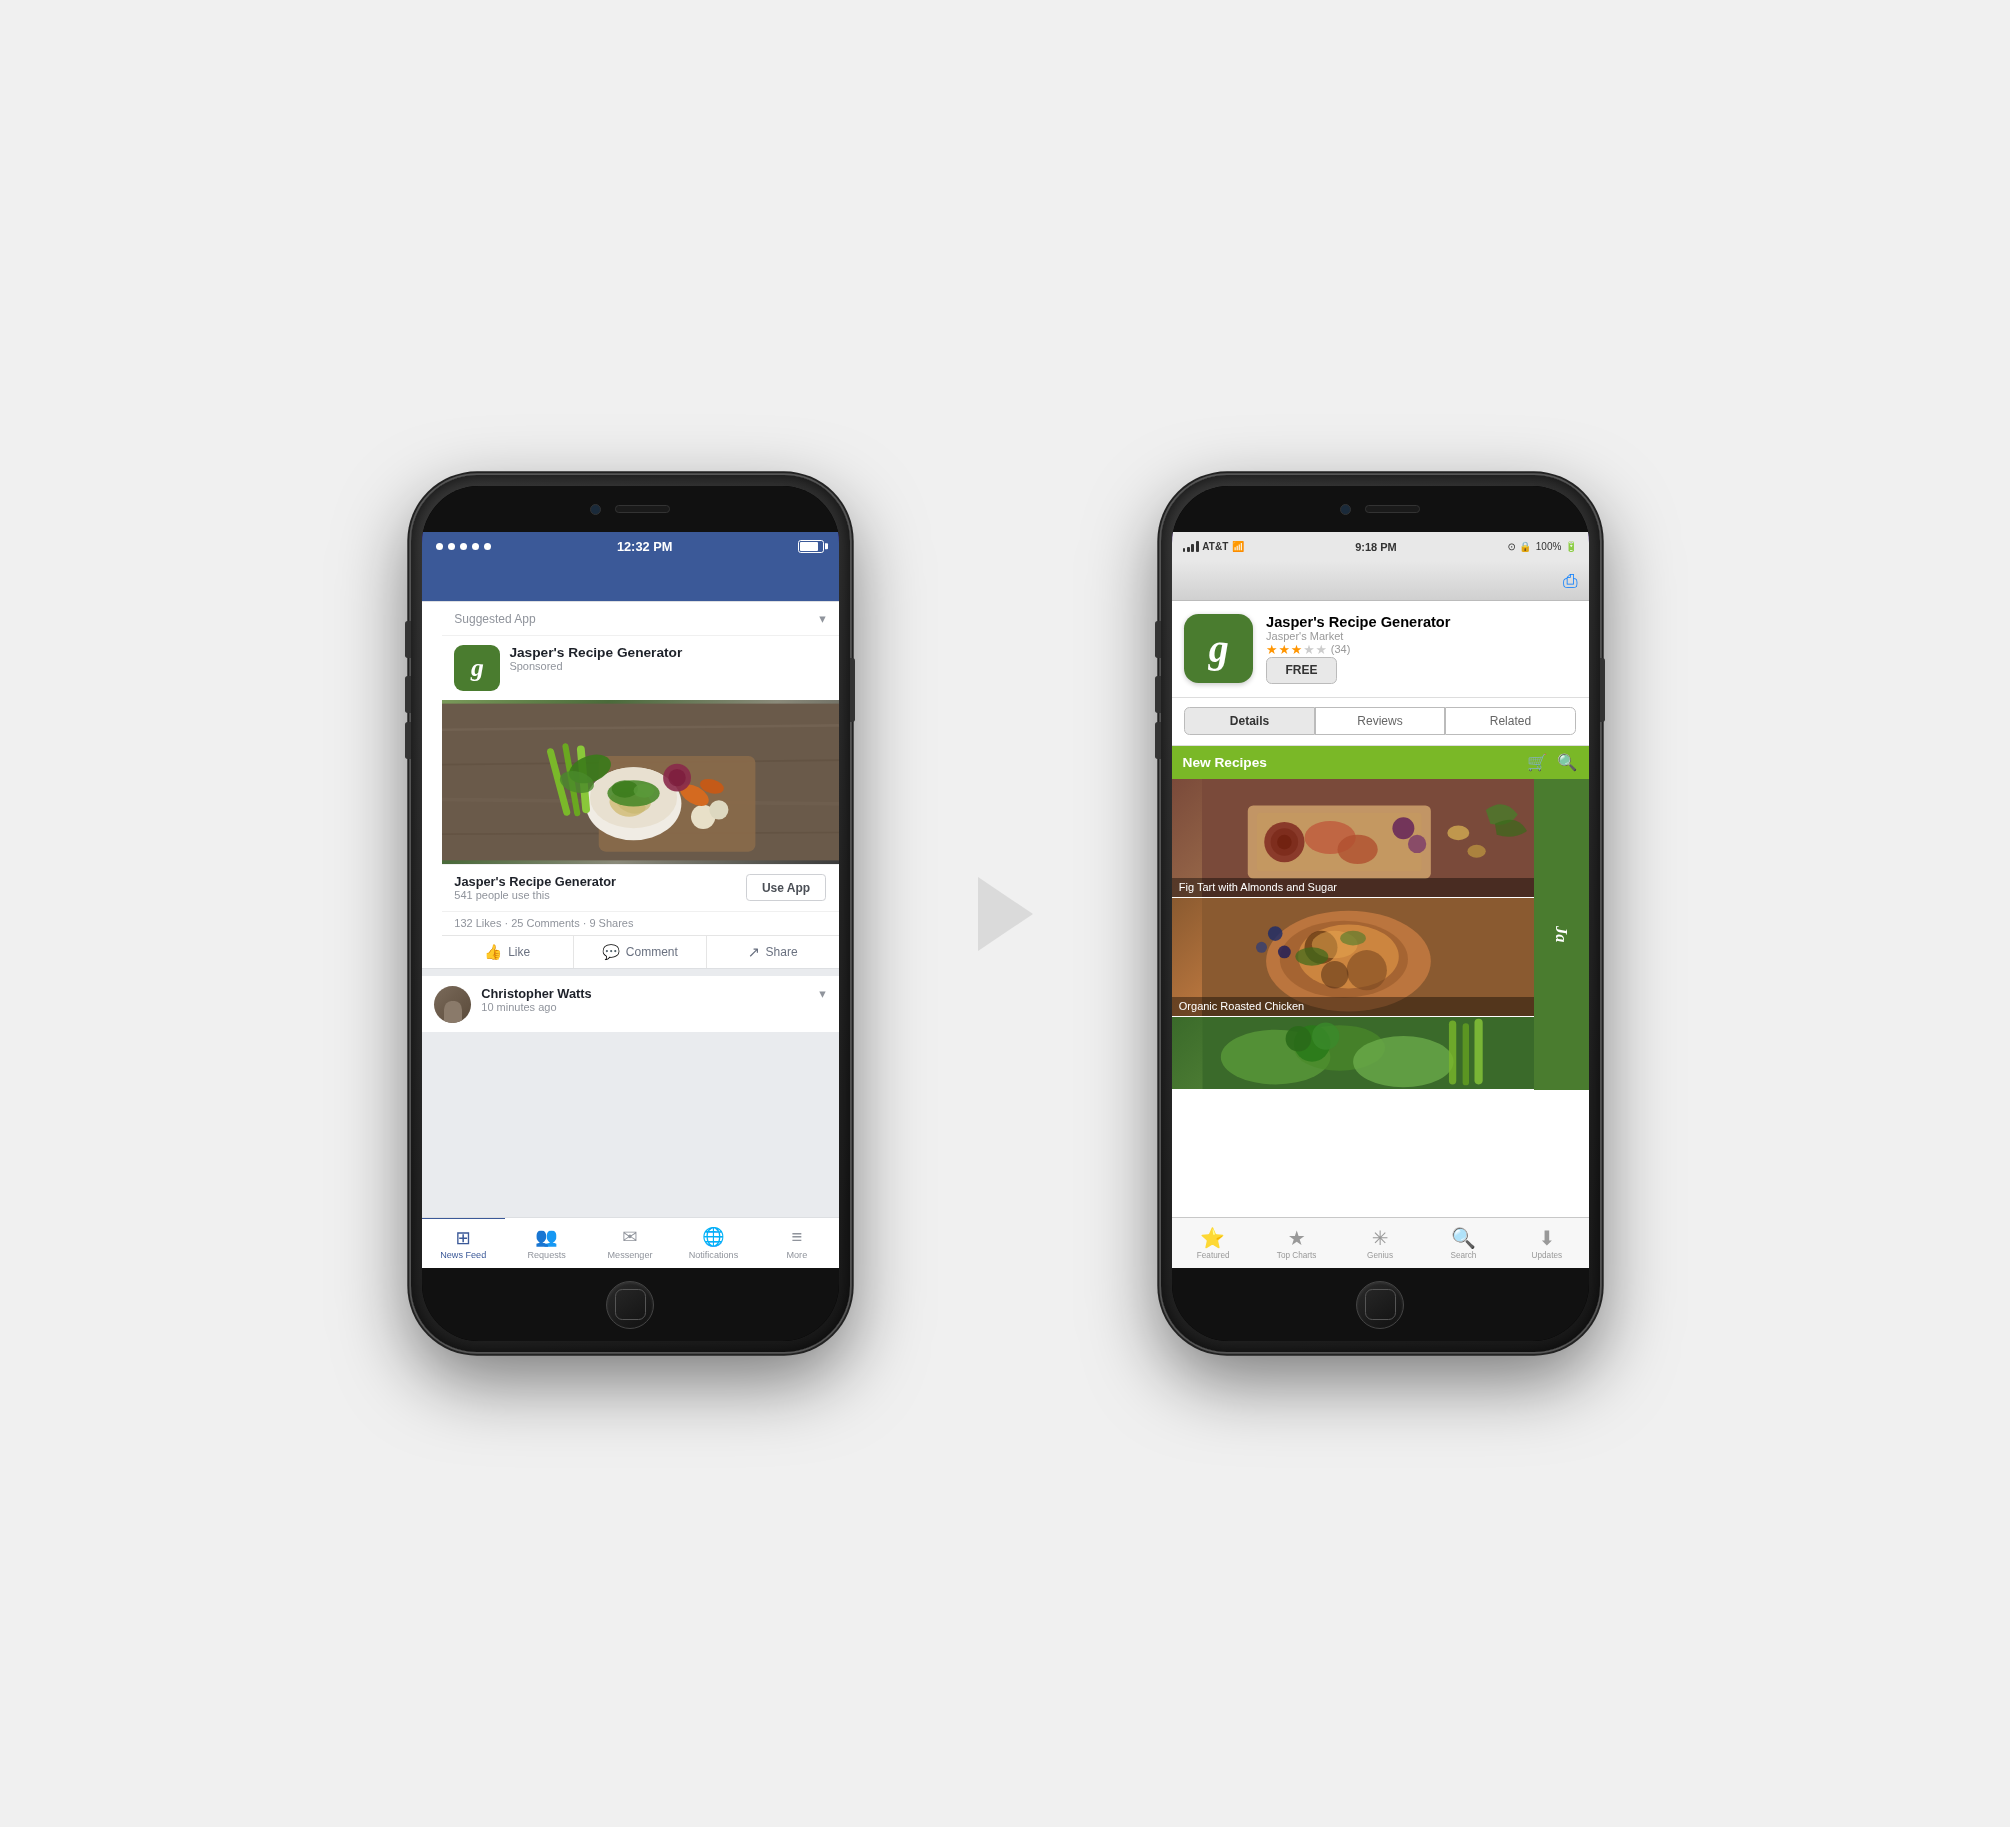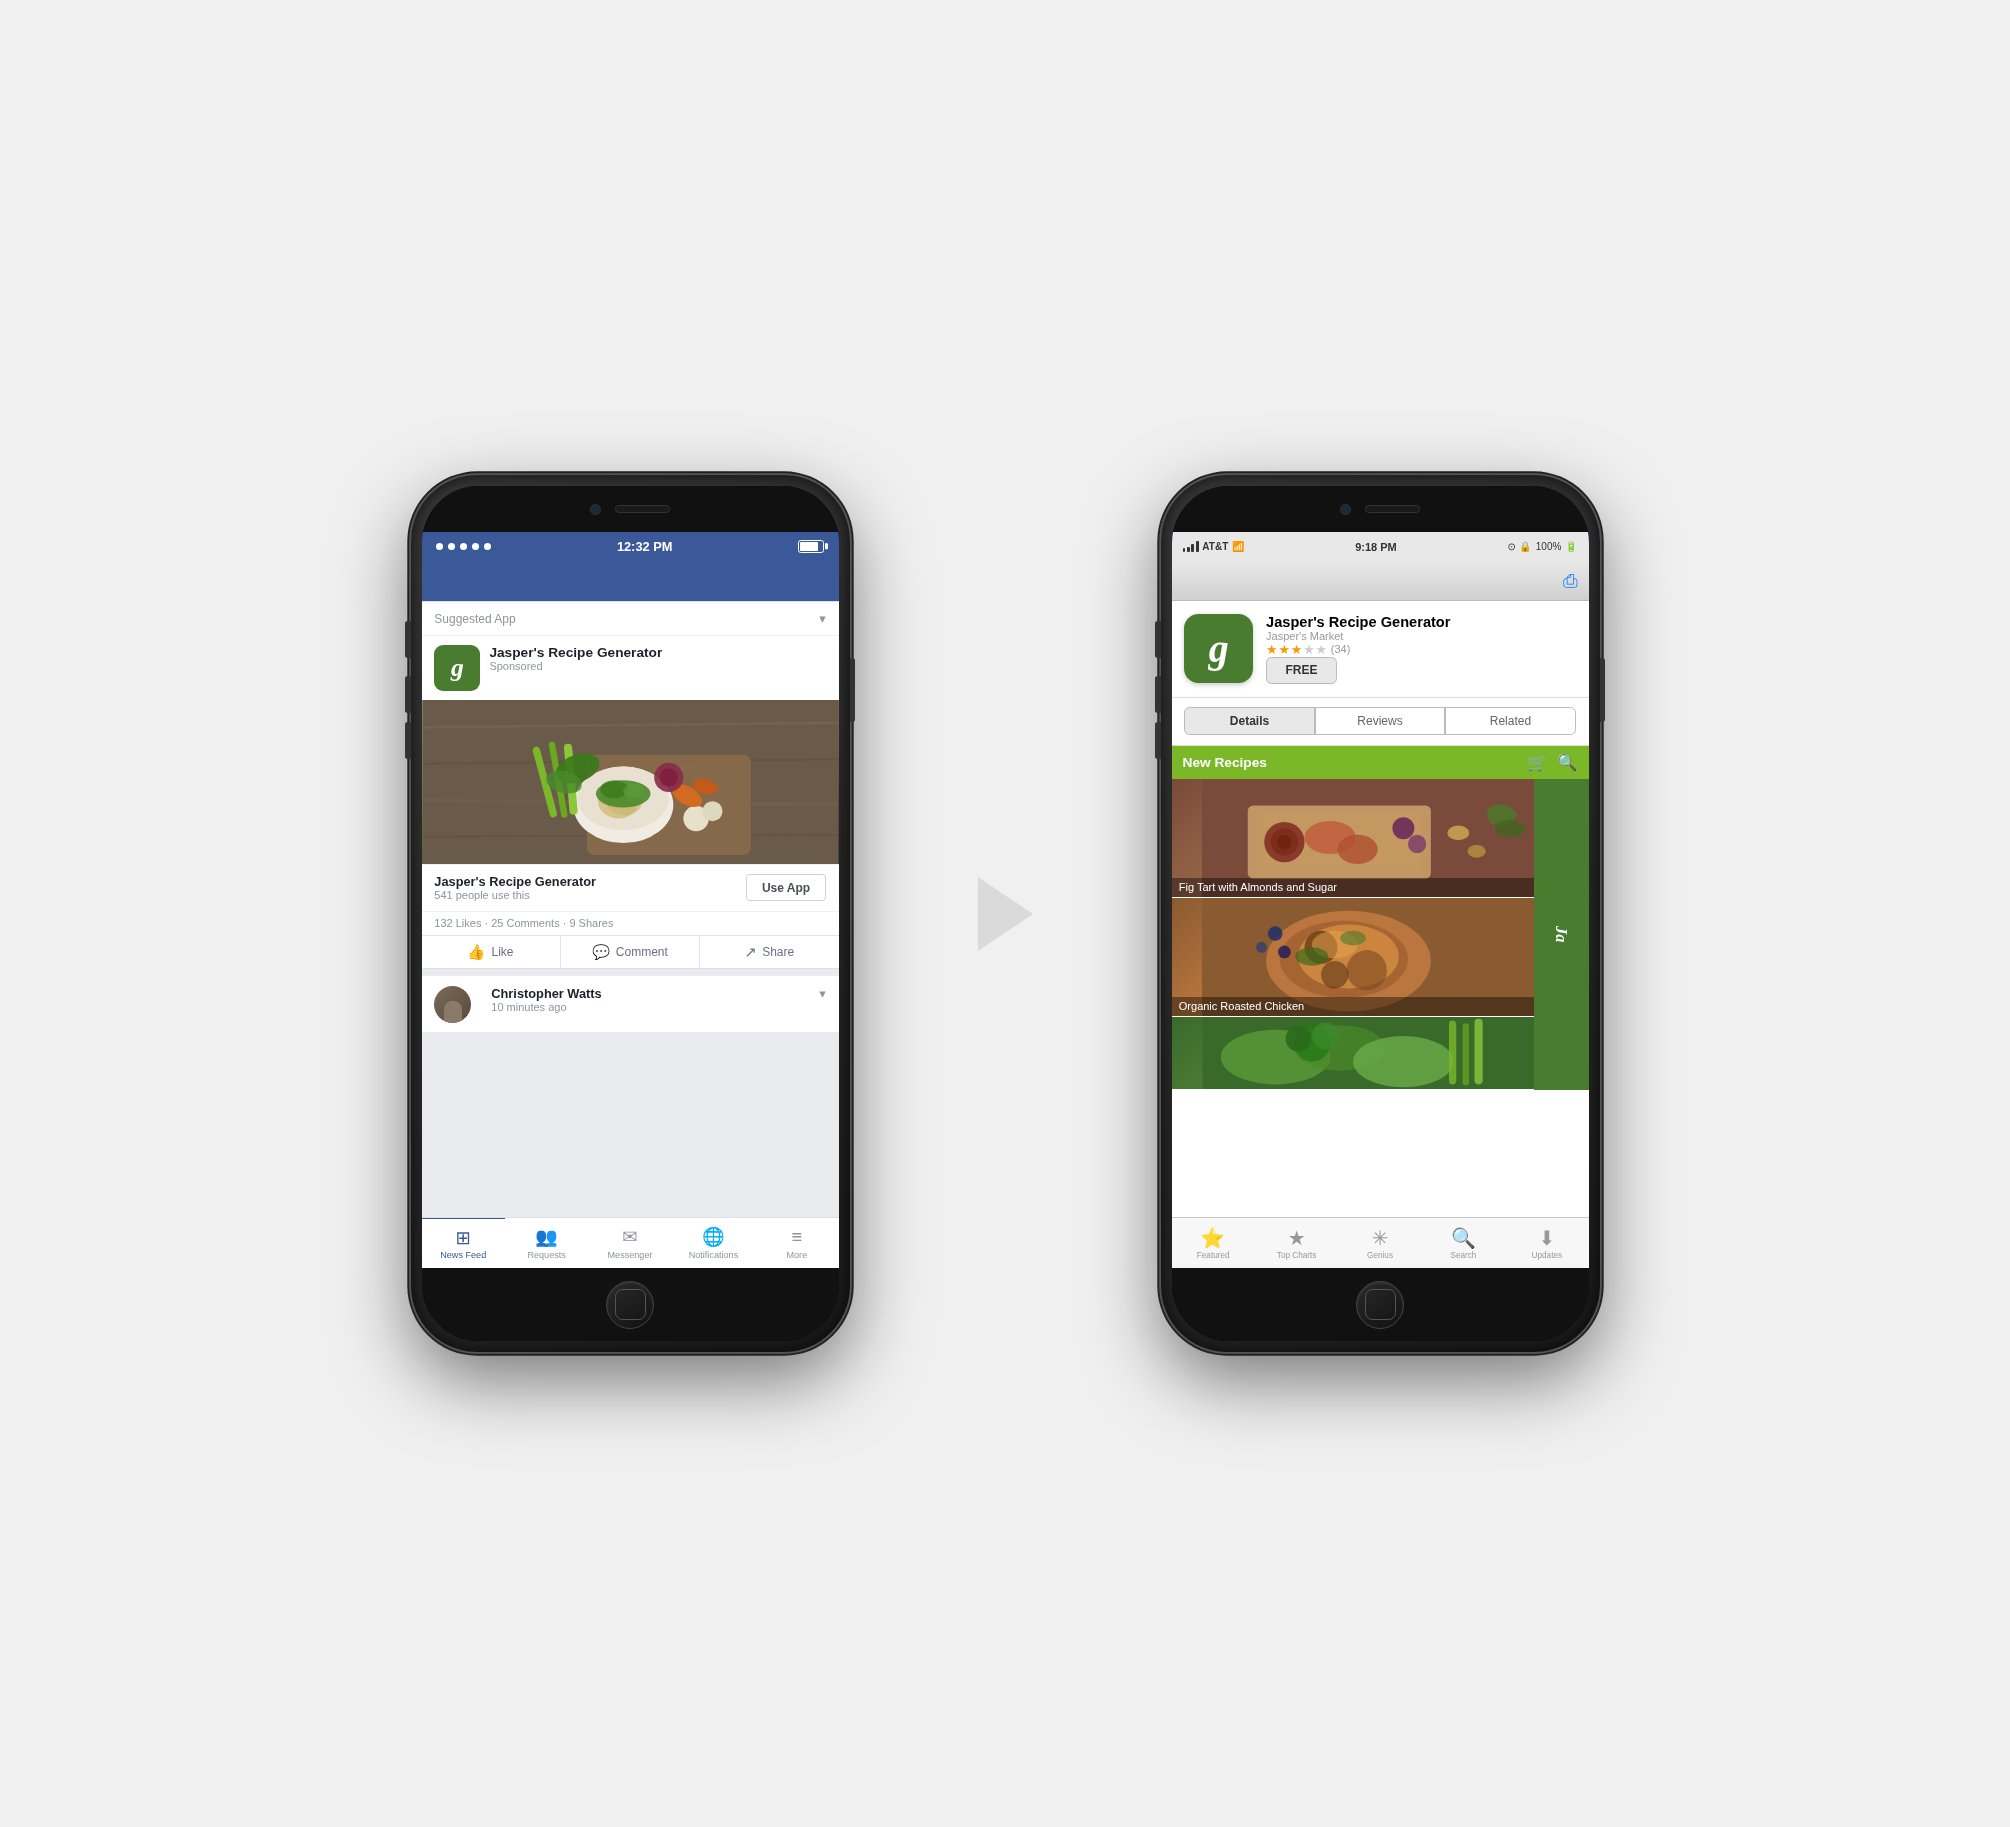--- a/index.html
+++ b/index.html
@@ -210,20 +210,21 @@
       display: flex;
       flex-direction: column;
       gap: 7.3px;
     }
 
     
     .fb-card {
       background: #fff;
       border-top: 0.9px solid #dddfe2;
       border-bottom: 0.9px solid #dddfe2;
+      padding-left: 20px;
     }
 
     .fb-card-header {
       display: flex;
       align-items: center;
       justify-content: space-between;
       padding: 9.1px 12.8px;
       border-bottom: 0.9px solid #f0f0f0;
     }
     .fb-suggested-label {
@@ -342,21 +343,21 @@
     }
     .fb-action:last-child { border-right: none; }
     .fb-action-icon { font-size: 14.6px; }
 
     
     .fb-post-preview {
       background: #fff;
       padding: 9.1px 12.8px;
       display: flex;
       align-items: flex-start;
-      gap: 20px;
+      gap: 10px;
     }
     .fb-avatar {
       width: 37px;
       height: 37px;
       border-radius: 50%;
       background: linear-gradient(135deg, #7a6a5a, #5a4a3a);
       flex-shrink: 0;
       overflow: hidden;
       display: flex;
       align-items: flex-end;

